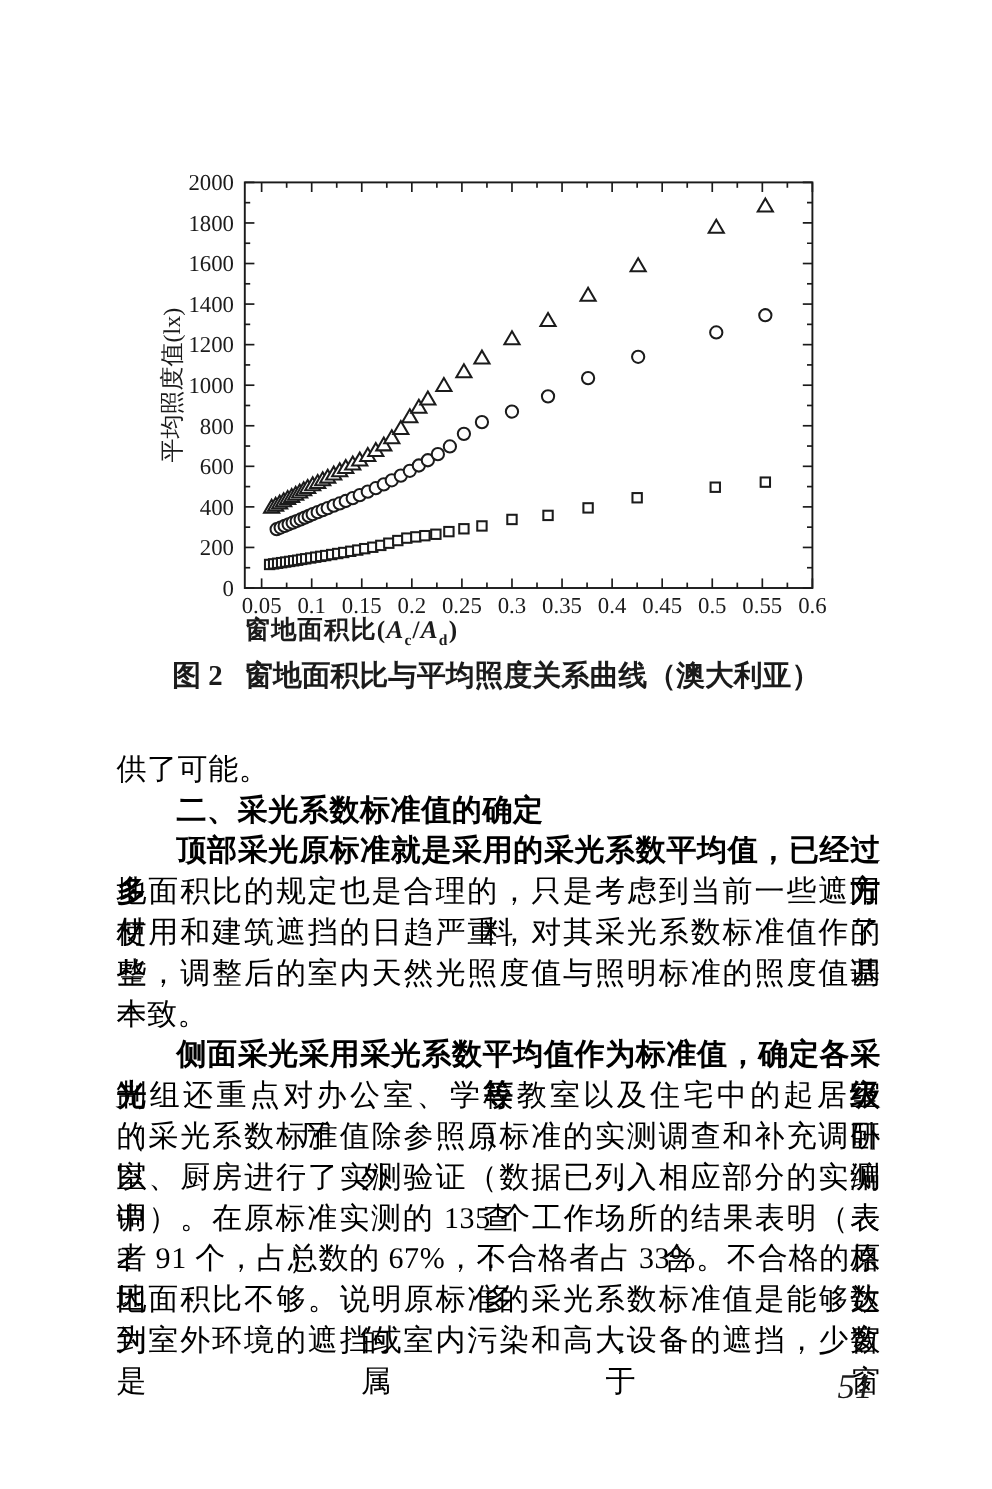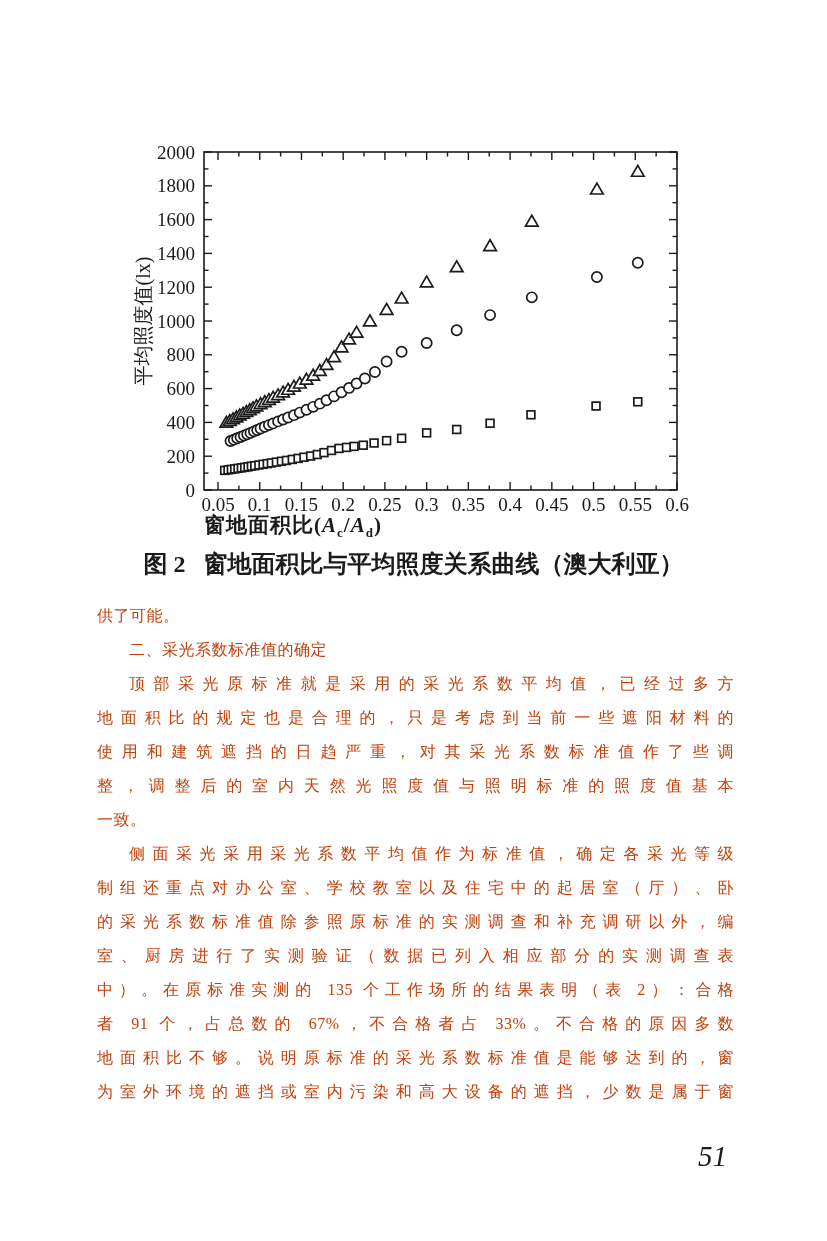--- a/index.html
+++ b/index.html
@@ -22,32 +22,32 @@
   }
   .x-title i{font-style:italic;font-weight:bold;}
   .x-title sub{font-size:13px;}
   .caption{
     position:absolute;left:0;top:549px;width:827px;
     text-align:center;font-weight:bold;font-size:24px;line-height:30px;
   }
   .caption .cap-label{margin-right:18px;}
   
   .body-text{
-    position:absolute;left:97px;top:599px;width:637px;
-    font-size:16px;color:#c2410c;
+    position:absolute;left:97px;top:625px;width:637px;
+    font-size:25px;color:#000000;
   }
   .body-text .line{
     height:34px;line-height:34px;white-space:nowrap;
     letter-spacing:0.5px;
   }
   .body-text .line.justify{
     white-space:normal;
     text-align:justify;text-align-last:justify;
   }
-  .body-text .line.indent{text-indent:2em;}
+  .body-text .line.indent{text-indent:2em;font-weight:bold;}
   
   .page-number{
     position:absolute;right:100px;top:1140px;
     font-style:italic;font-size:29px;margin-left:16px;
   }
 </style>
 </head>
 <body>
 
 <div class="page">

